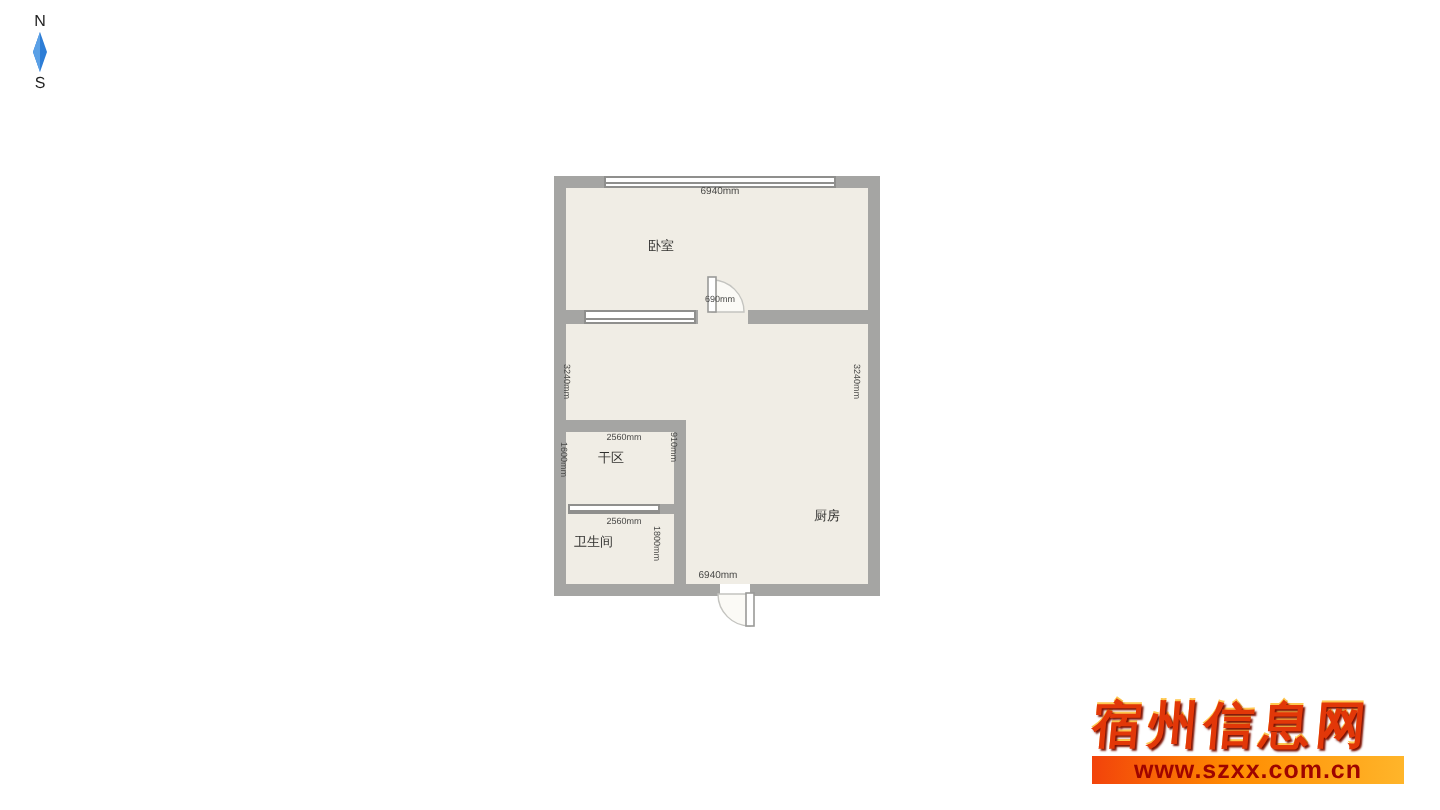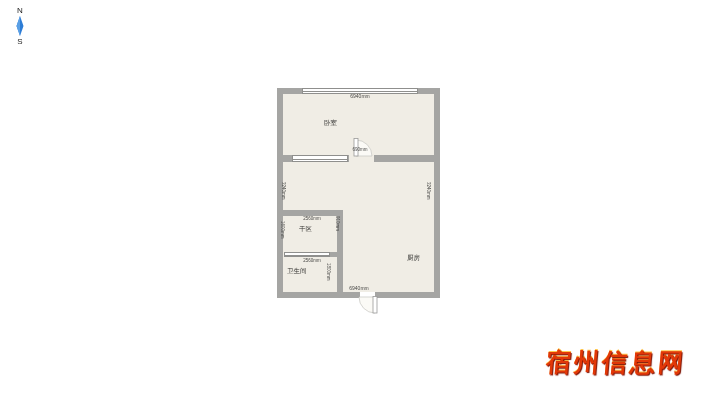--- a/index.html
+++ b/index.html
@@ -101,15 +101,18 @@
     <div class="dim center" style="left:340px; top:285px; width:38px;">6940mm</div>
 
     <div class="room-label" style="left:324px; top:119px;">卧室</div>
     <div class="room-label" style="left:299px; top:225px;">干区</div>
     <div class="room-label" style="left:287px; top:267px;">卫生间</div>
     <div class="room-label" style="left:407px; top:254px;">厨房</div>
   </div>
 
   <div class="watermark">
     <div class="wm-name">宿州信息网</div>
+    <div class="wm-bar">
+      <span class="wm-url">www.szxx.com.cn</span>
+    </div>
   </div>
 
 </div>
 
 </body></html>

